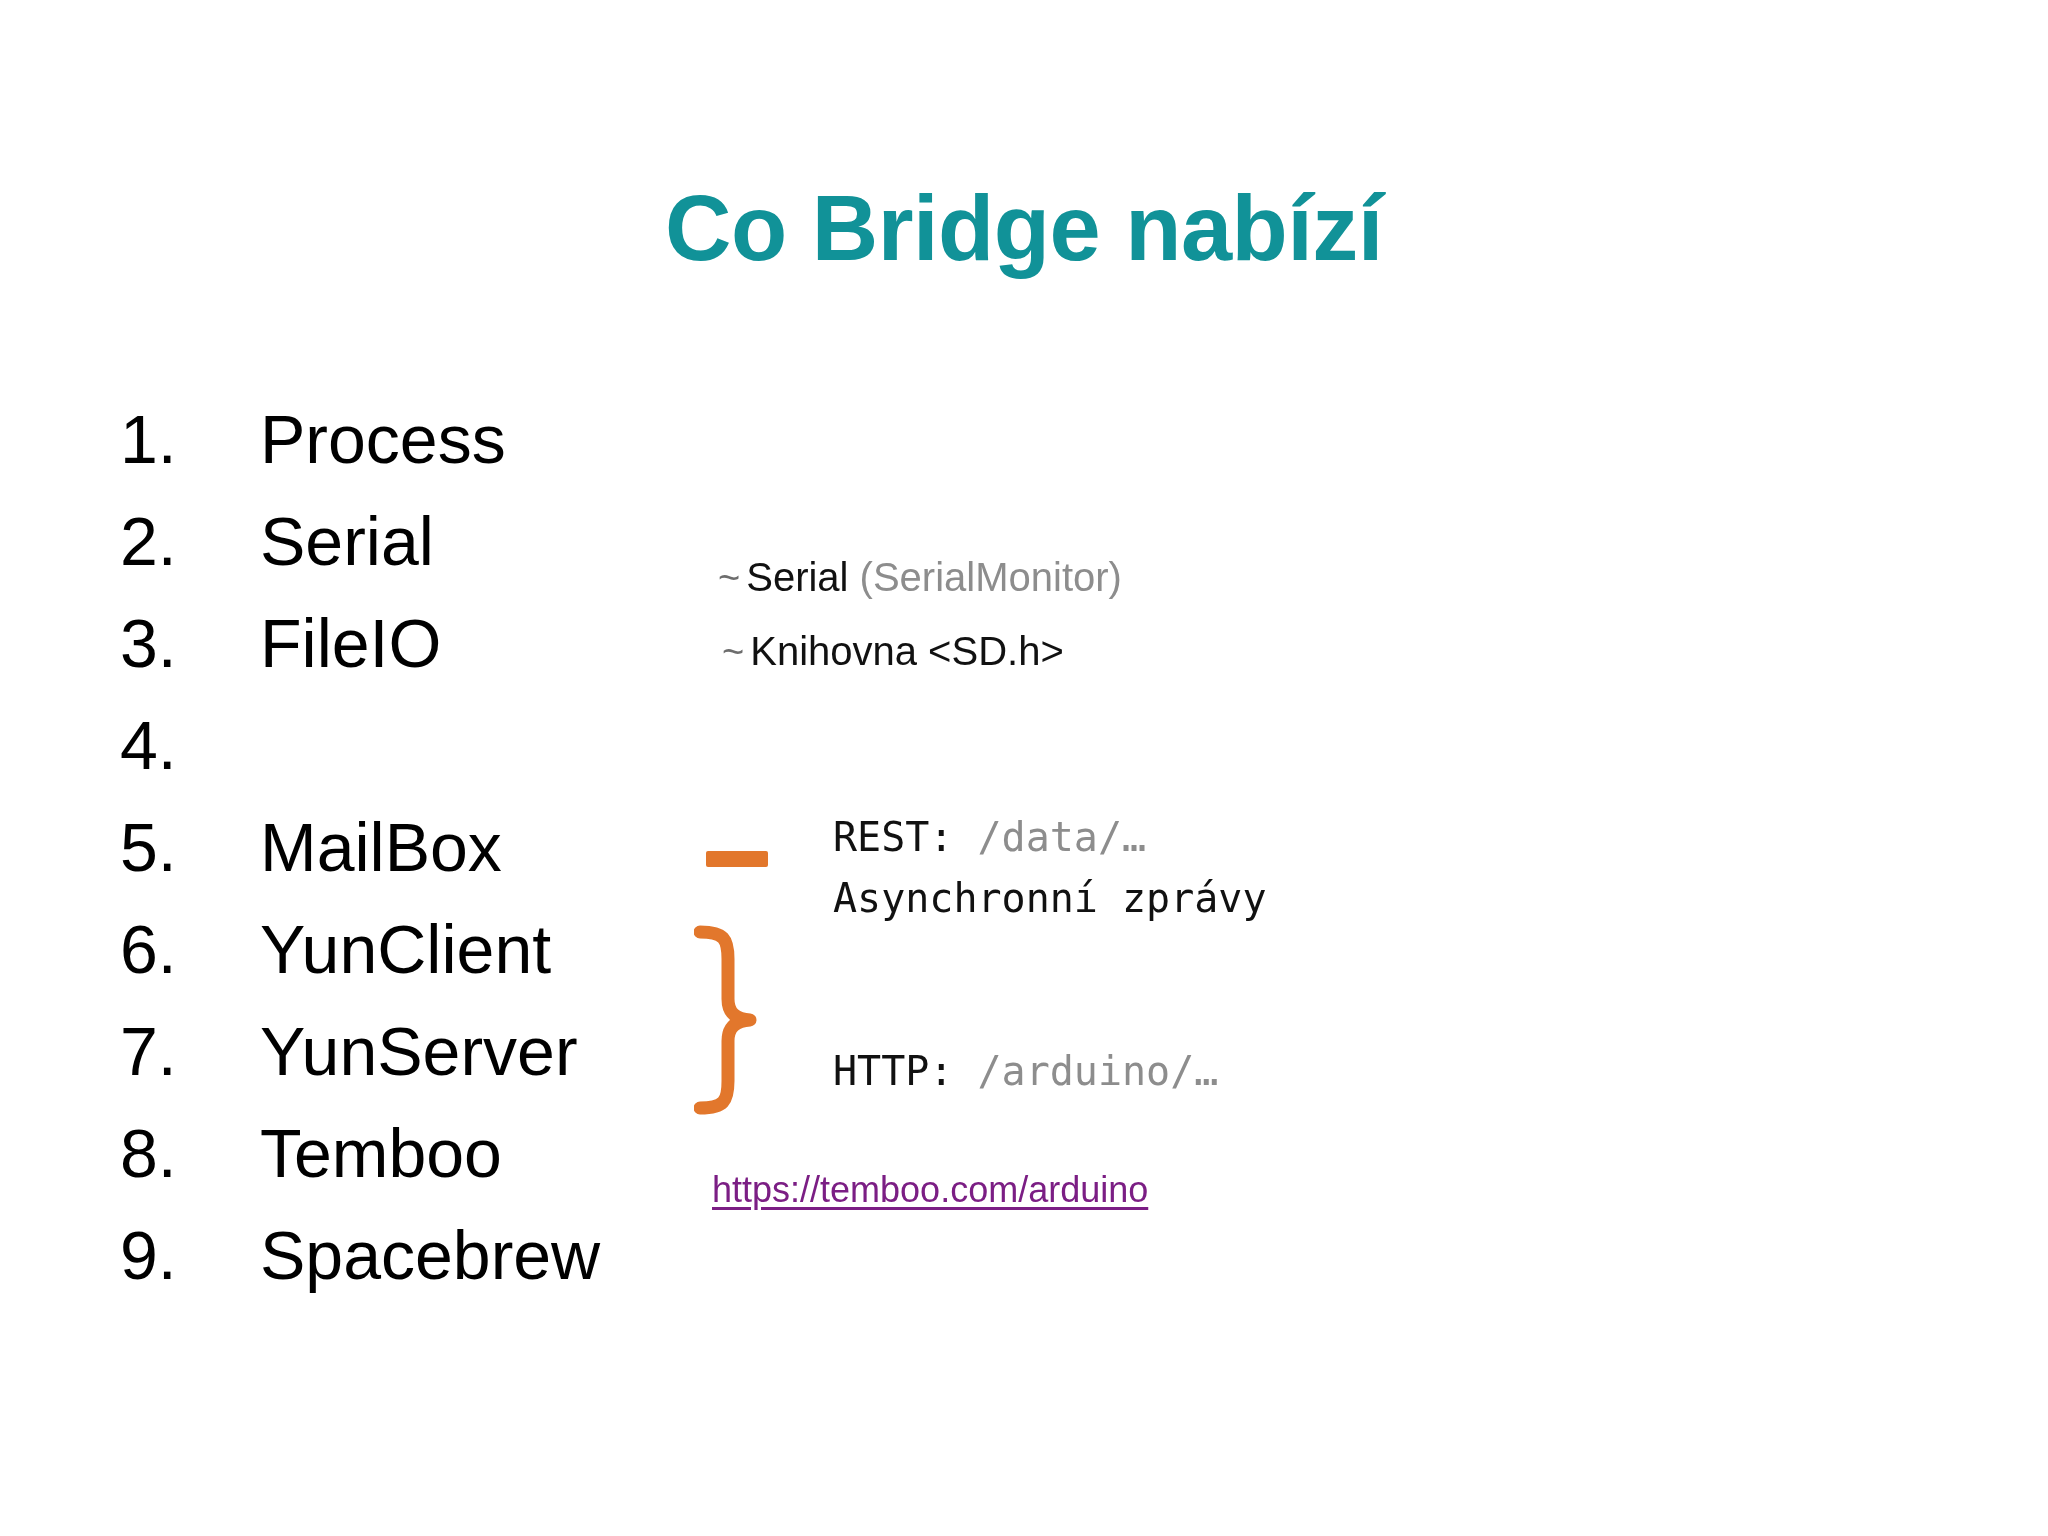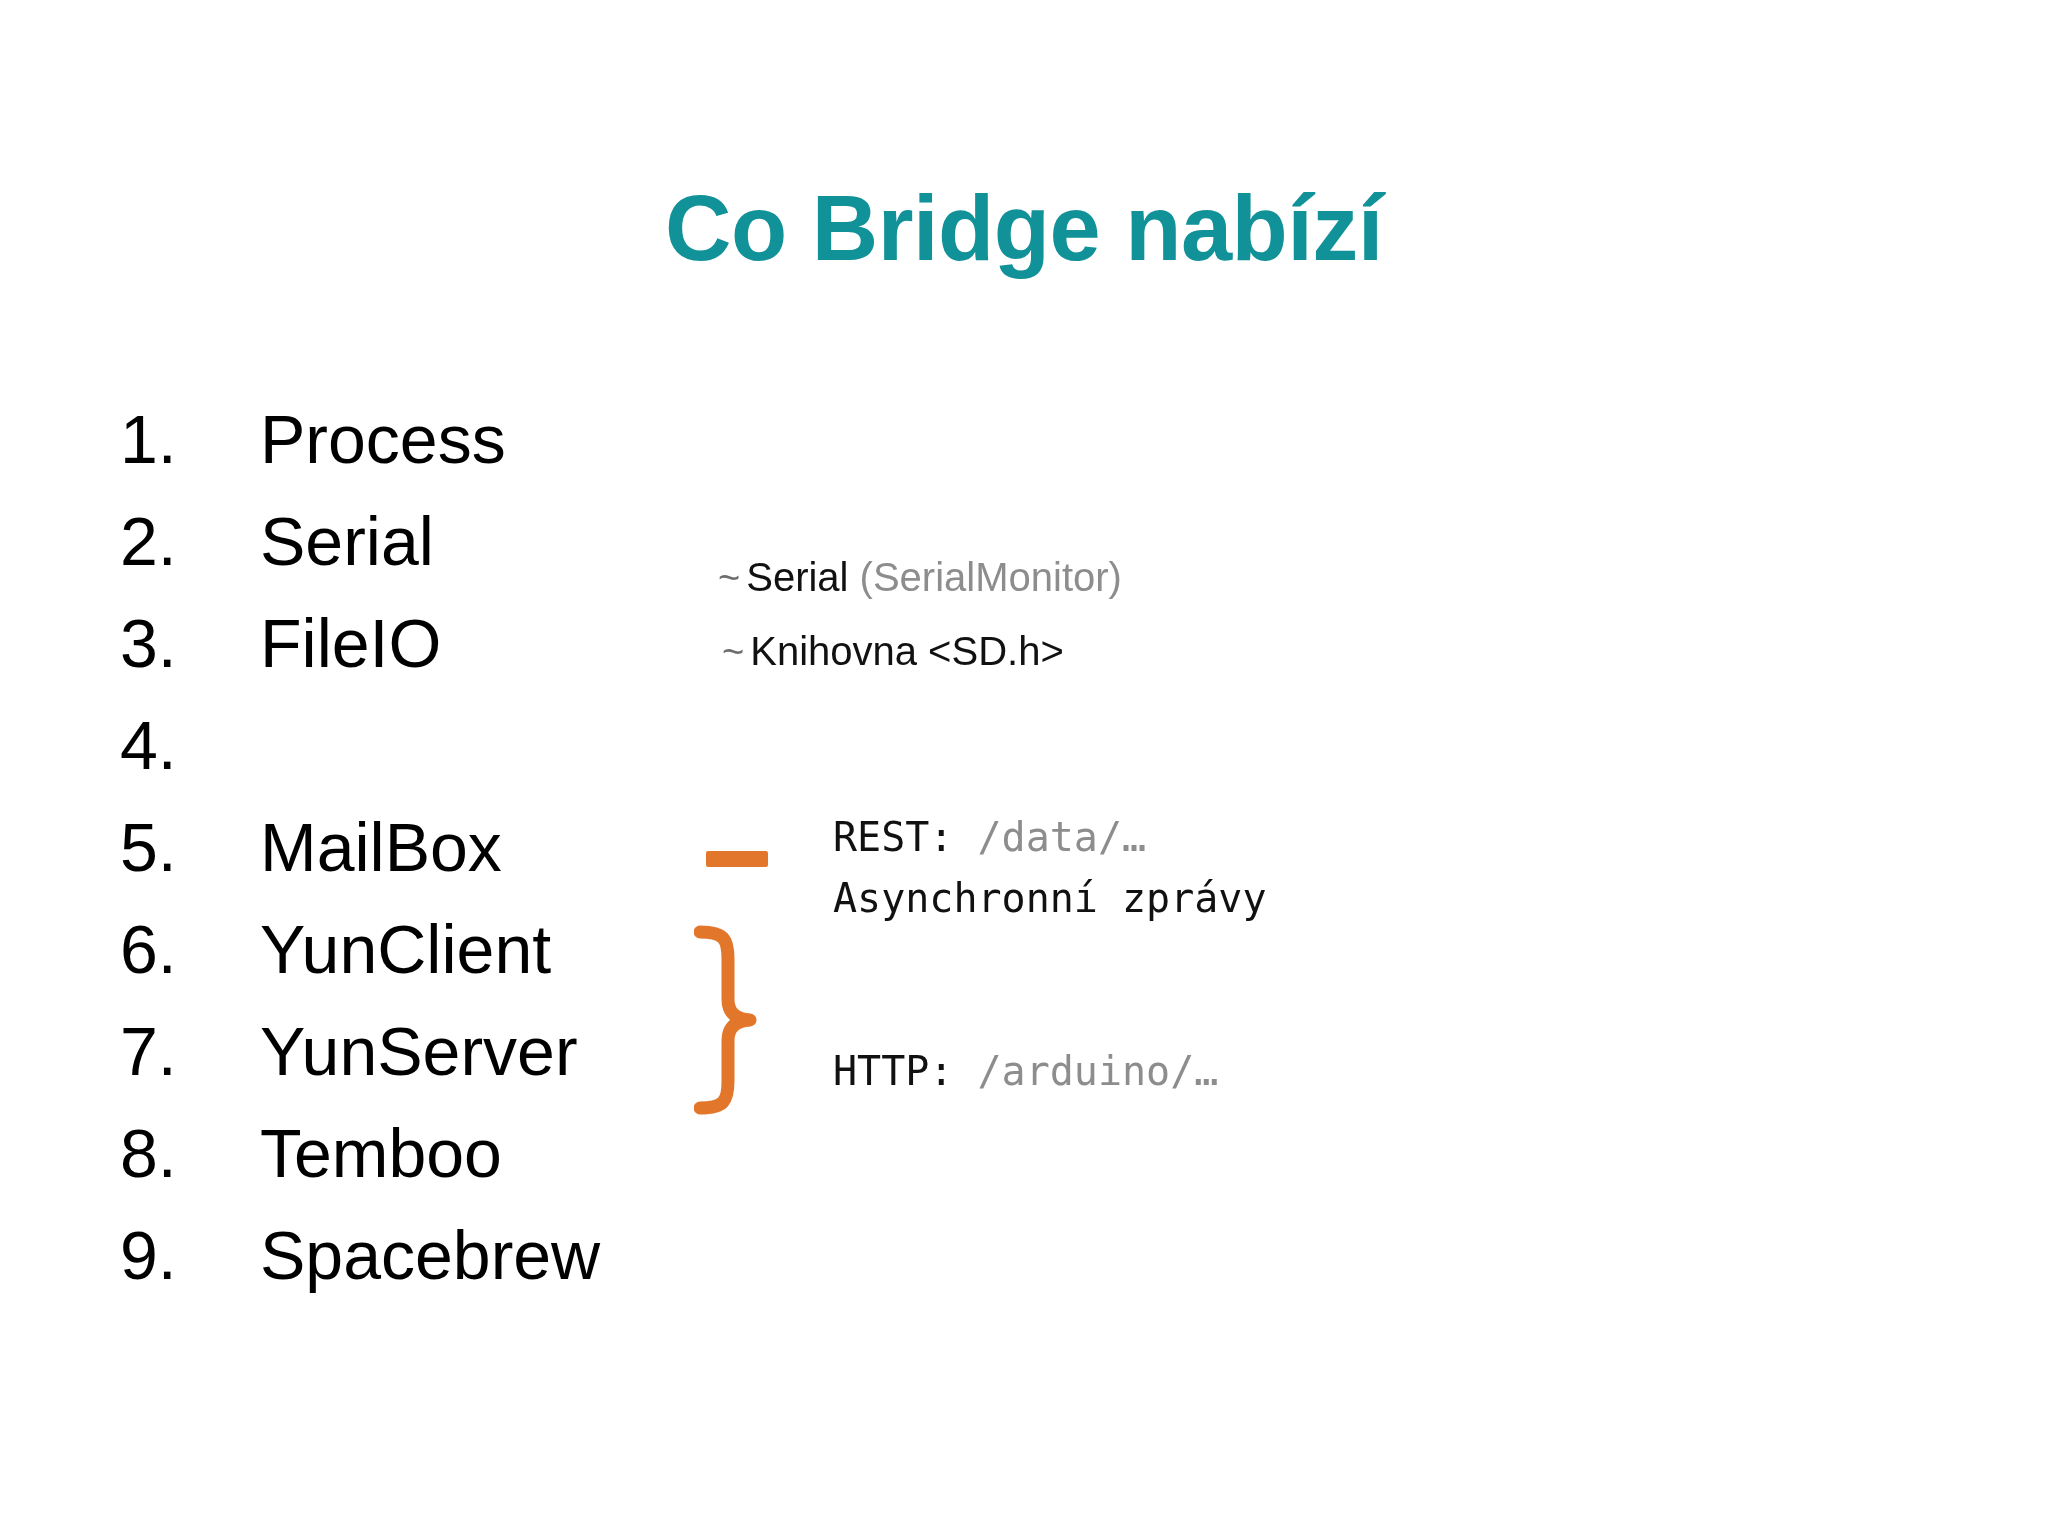--- a/index.html
+++ b/index.html
@@ -209,14 +209,15 @@
   </div>
 
   <div id="dash-mark"></div>
 
   <div id="brace-mark">
     <svg viewBox="0 0 90 190" xmlns="http://www.w3.org/2000/svg" aria-hidden="true">
       <path d="M6 7 C30 7 34 14 34 34 L34 74 C34 88 42 94 56 95 C42 96 34 102 34 116 L34 156 C34 176 30 183 6 183" fill="none" stroke="#E2772C" stroke-width="13" stroke-linecap="round" stroke-linejoin="round"></path>
     </svg>
   </div>
 
+  <a id="link-temboo" class="slide-link" href="#">https://temboo.com/arduino</a>
 
 </div>
 
 </body></html>

